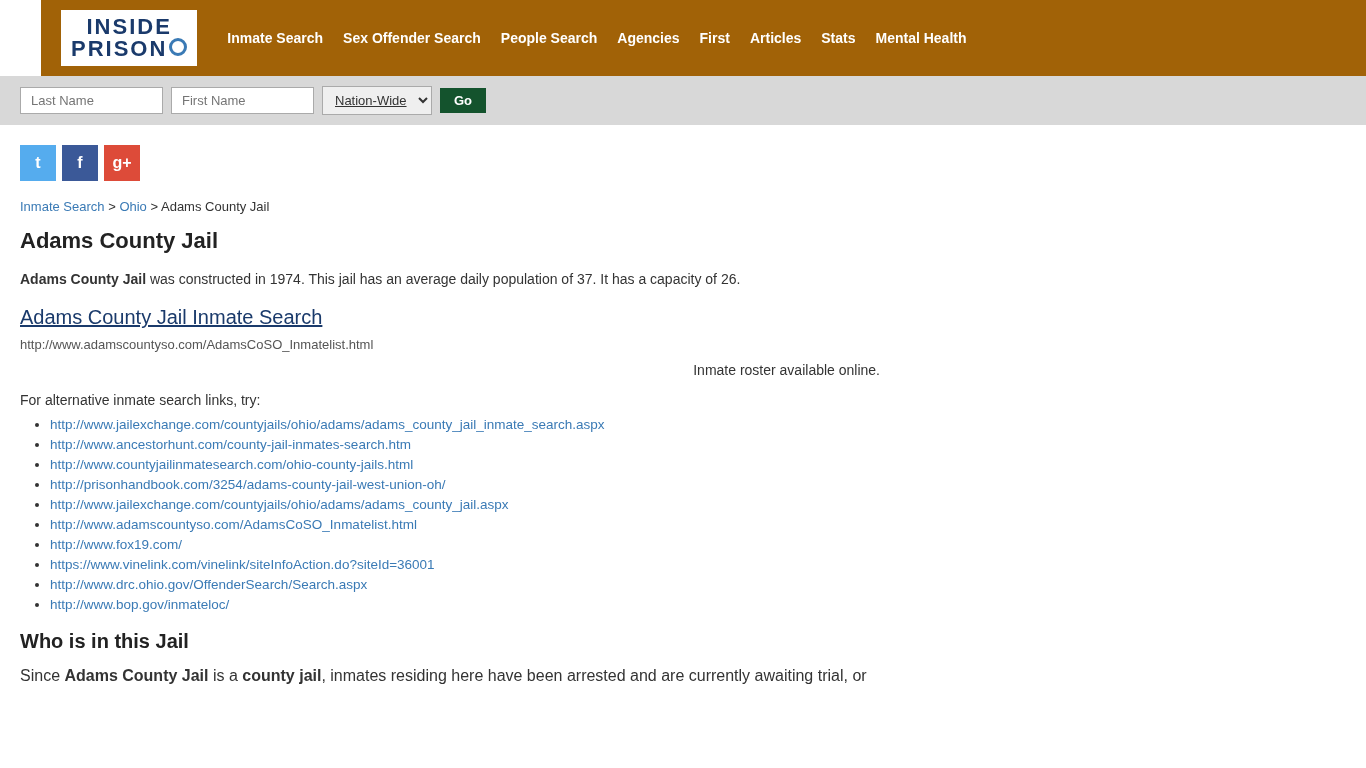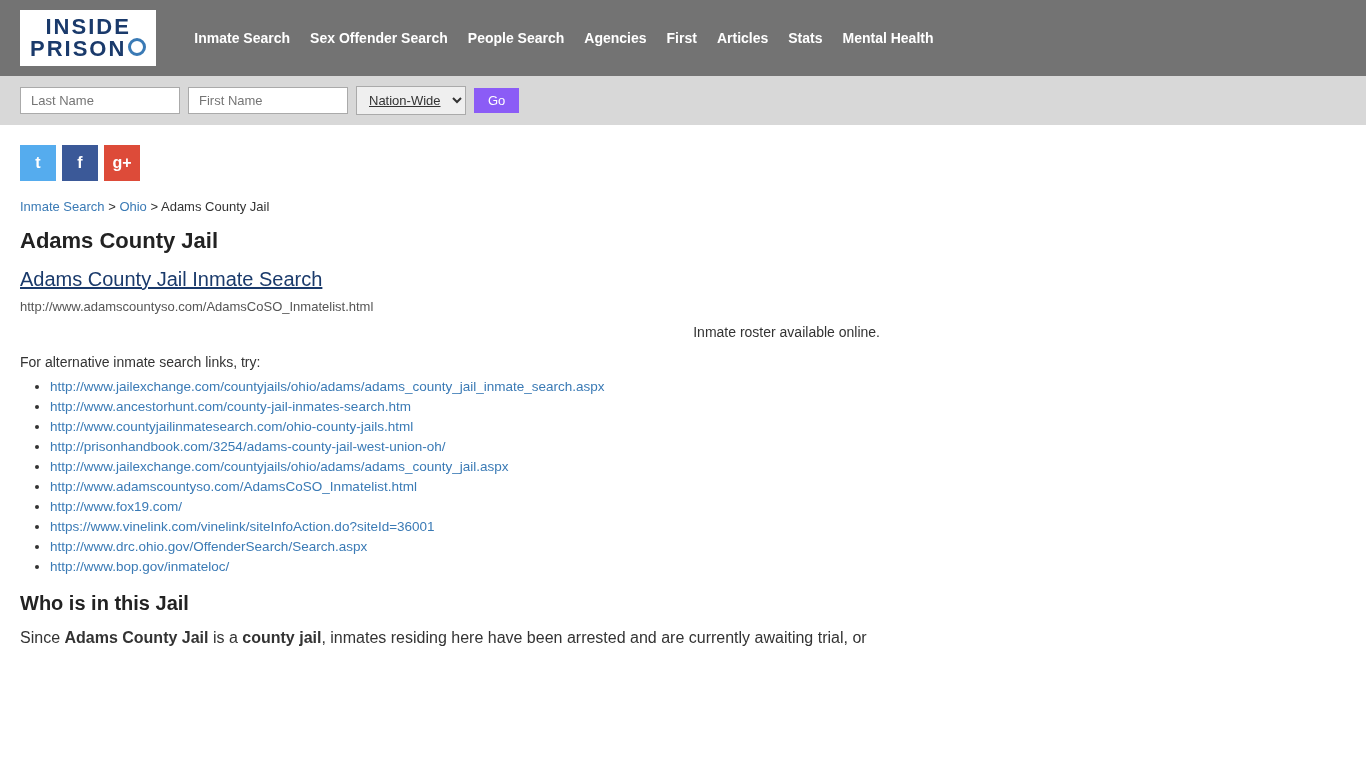--- a/index.html
+++ b/index.html
@@ -1,24 +1,25 @@
 <!DOCTYPE html>
 <html><head>
   <meta charset="utf-8">
   <style>
     * { margin: 0; padding: 0; box-sizing: border-box; }
     body { font-family: Arial, sans-serif; font-size: 14px; color: #333; background: #fff; }
 
     
     .header {
-      background: #737373;
+      background: #a16207;
       padding: 10px 20px;
       display: flex;
       align-items: center;
-      gap: 38px;
+      gap: 30px;
+      margin-left: 41px;
     }
     .logo {
       background: #fff;
       padding: 6px 10px;
       display: flex;
       flex-direction: column;
       align-items: center;
       min-width: 110px;
     }
     .logo-inside {
@@ -63,37 +64,37 @@
       background: #d8d8d8;
       padding: 10px 20px;
       display: flex;
       align-items: center;
       gap: 8px;
     }
     .search-bar input {
       padding: 5px 10px;
       border: 1px solid #aaa;
       font-size: 13px;
-      width: 160px;
+      width: 143px;
       color: #999;
     }
     .search-bar select {
       padding: 5px 8px;
       border: 1px solid #aaa;
       font-size: 13px;
       color: #333;
       text-decoration: underline;
     }
     .go-btn {
-      background: #8b5cf6;
+      background: #14532d;
       color: #fff;
       border: none;
       padding: 5px 14px;
       font-size: 13px;
-      font-weight: normal;
+      font-weight: bold;
       cursor: pointer;
     }
 
     
     .content {
       max-width: 900px;
       padding: 20px 20px;
     }
 
     
@@ -239,20 +240,23 @@
   <div class="breadcrumb">
     <a href="#">Inmate Search</a>
     <span> &gt; </span>
     <a href="#">Ohio</a>
     <span> &gt; </span>
     <span>Adams County Jail</span>
   </div>
 
   <h1 class="page-title">Adams County Jail</h1>
 
+  <p class="description">
+    <strong>Adams County Jail</strong><span> was constructed in 1974. This jail has an average daily population of 37. It has a capacity of 26.</span>
+  </p>
 
   <div class="inmate-search-link">
     <a href="#">Adams County Jail Inmate Search</a>
   </div>
   <div class="inmate-url">http://www.adamscountyso.com/AdamsCoSO_Inmatelist.html</div>
   <p class="roster-text">Inmate roster available online.</p>
 
   <p class="alt-links-title">For alternative inmate search links, try:</p>
   <ul class="alt-links">
     <li><a href="#">http://www.jailexchange.com/countyjails/ohio/adams/adams_county_jail_inmate_search.aspx</a></li>

